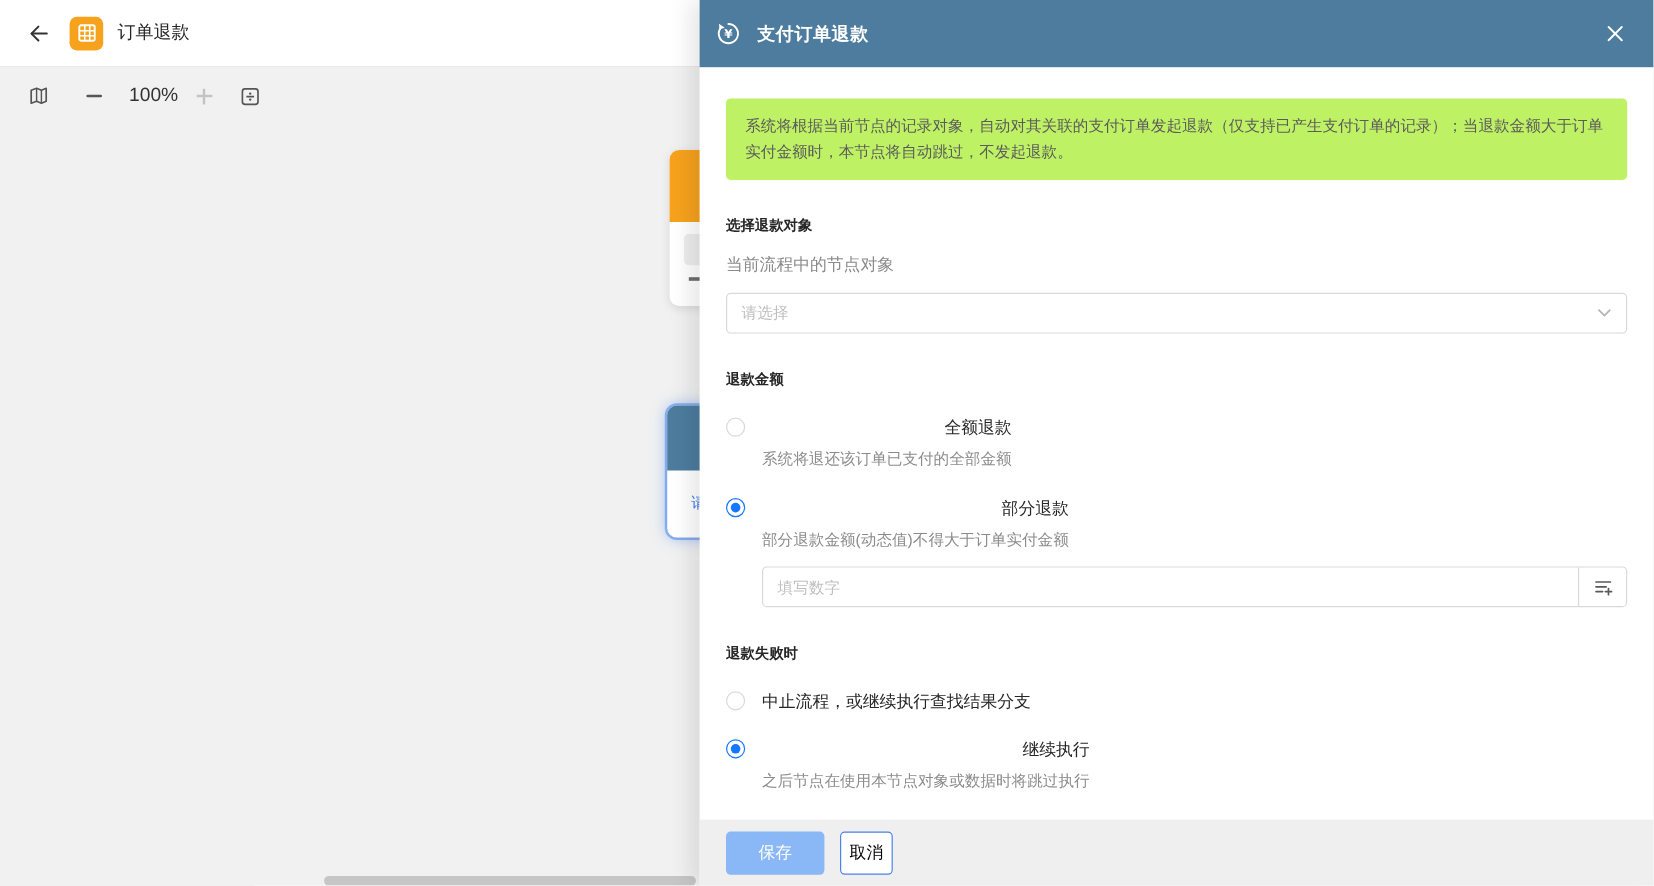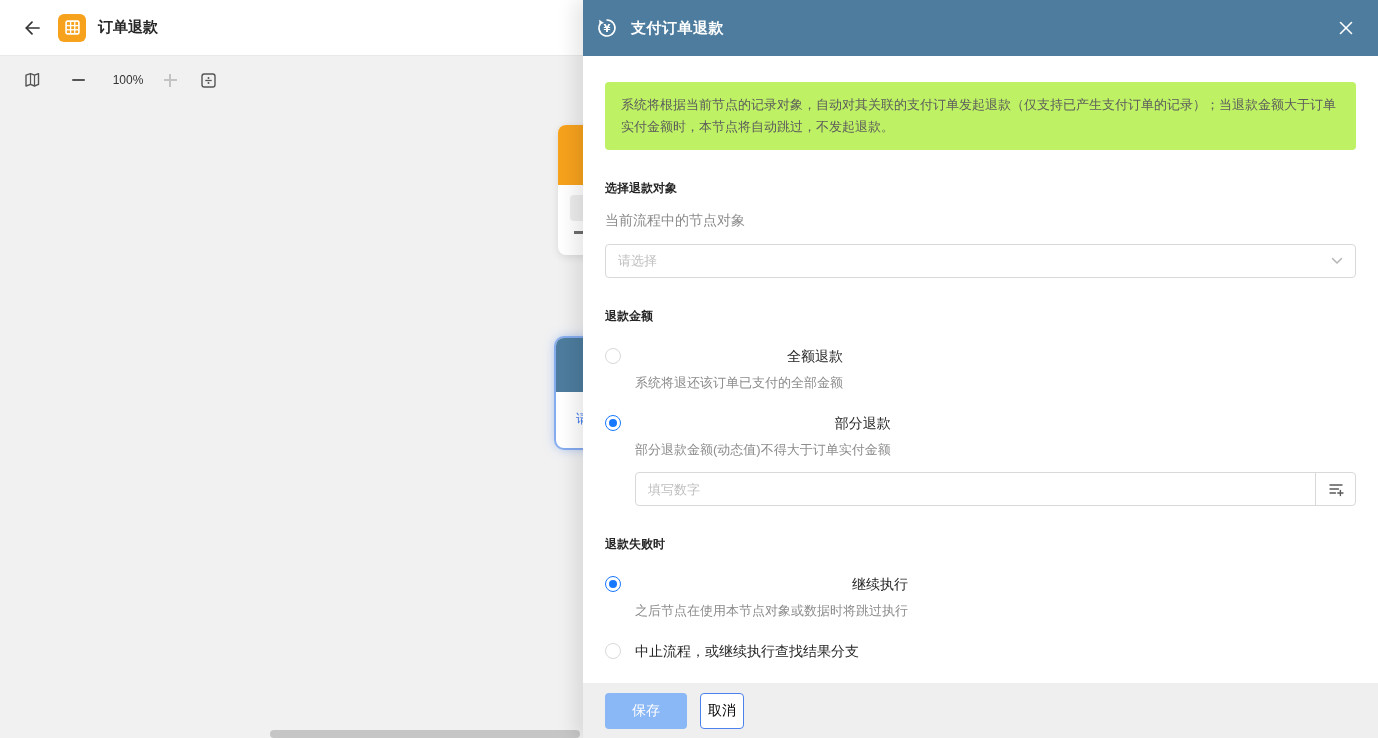--- a/index.html
+++ b/index.html
@@ -9,26 +9,26 @@
 
   
   .canvas { position:absolute; inset:0; background:#f1f1f1; }
 
   .top-header { position:absolute; left:0; top:0; width:100%; height:56px;
     background:#ffffff; border-bottom:1px solid #e9e9e9;
     display:flex; align-items:center; padding-left:20px; }
   .back-btn { width:24px; height:24px; display:flex; align-items:center; justify-content:center; cursor:pointer; }
   .app-icon { width:28px; height:28px; border-radius:6px; background:#f7a21d;
     display:flex; align-items:center; justify-content:center; margin-left:14px; }
-  .page-title { margin-left:12px; font-size:15px; font-weight:700; color:#262626; }
+  .page-title { margin-left:12px; font-size:15px; font-weight:400; color:#262626; }
 
   .canvas-toolbar { position:absolute; left:20px; top:68px; height:24px;
     display:flex; align-items:center; gap:0; }
   .tool { display:flex; align-items:center; justify-content:center; width:24px; height:24px; cursor:pointer; }
-  .zoom-level { font-size:12px; color:#333; margin:0 8px 0 16px; width:44px; text-align:center; }
+  .zoom-level { font-size:16px; color:#333; margin:0 8px 0 16px; width:44px; text-align:center; }
   .minus-glyph { width:13px; height:2px; background:#555; border-radius:1px; }
   .plus-glyph  { position:relative; width:13px; height:13px; }
   .plus-glyph:before, .plus-glyph:after { content:""; position:absolute; background:#c3c3c3; }
   .plus-glyph:before { left:0; top:5.5px; width:13px; height:2px; }
   .plus-glyph:after  { left:5.5px; top:0; width:2px; height:13px; }
   .tool-minimap { margin-right:22px; }
   .tool-fit { margin-left:14px; }
 
   
   .node { position:absolute; width:150px; border-radius:8px; background:#fff;
@@ -226,31 +226,31 @@
           <line x1="2" y1="12" x2="7.5" y2="12" stroke="#595959" stroke-width="1.4" stroke-linecap="round"></line>
           <line x1="12.4" y1="9.4" x2="12.4" y2="14.6" stroke="#595959" stroke-width="1.4" stroke-linecap="round"></line>
           <line x1="9.8" y1="12" x2="15" y2="12" stroke="#595959" stroke-width="1.4" stroke-linecap="round"></line>
         </svg>
       </div>
     </div>
 
     <div class="section-label">退款失败时</div>
 
     <div class="option-row">
+      <div class="radio"></div>
+      <div class="option-text">
+        <div class="option-label">中止流程，或继续执行查找结果分支</div>
+      </div>
+    </div>
+
+    <div class="option-row">
       <div class="radio checked"></div>
       <div class="option-text">
         <div class="option-label">继续执行</div>
         <div class="option-desc">之后节点在使用本节点对象或数据时将跳过执行</div>
-      </div>
-    </div>
-
-    <div class="option-row">
-      <div class="radio"></div>
-      <div class="option-text">
-        <div class="option-label">中止流程，或继续执行查找结果分支</div>
       </div>
     </div>
 
   </div>
 
   <div class="drawer-footer">
     <button class="btn btn-save">保存</button>
     <button class="btn btn-cancel">取消</button>
   </div>
 </div>

